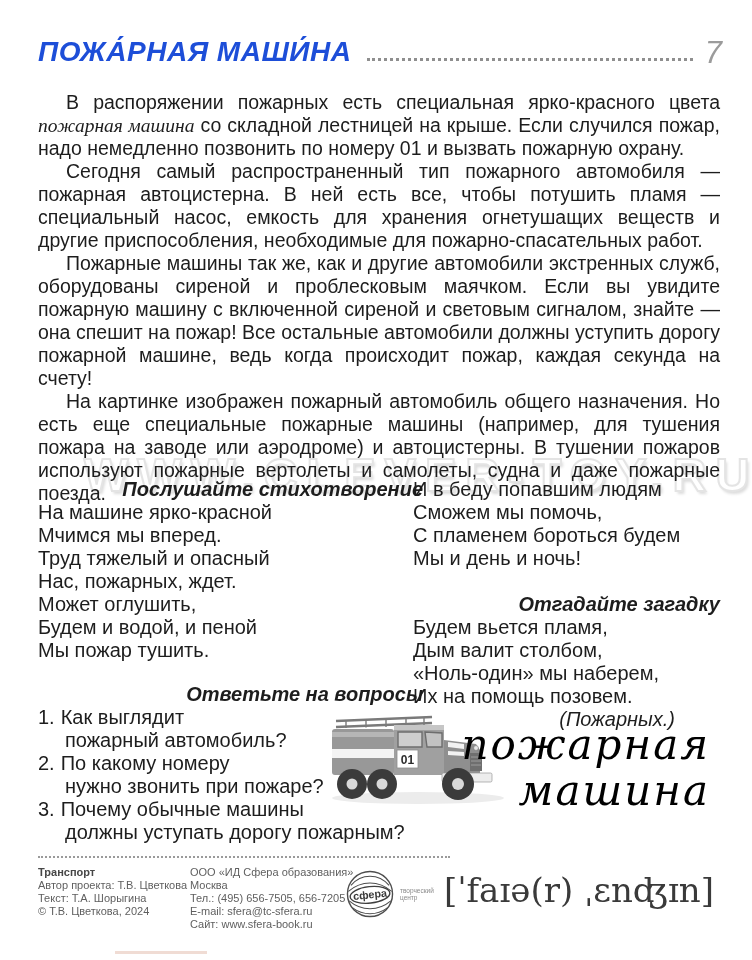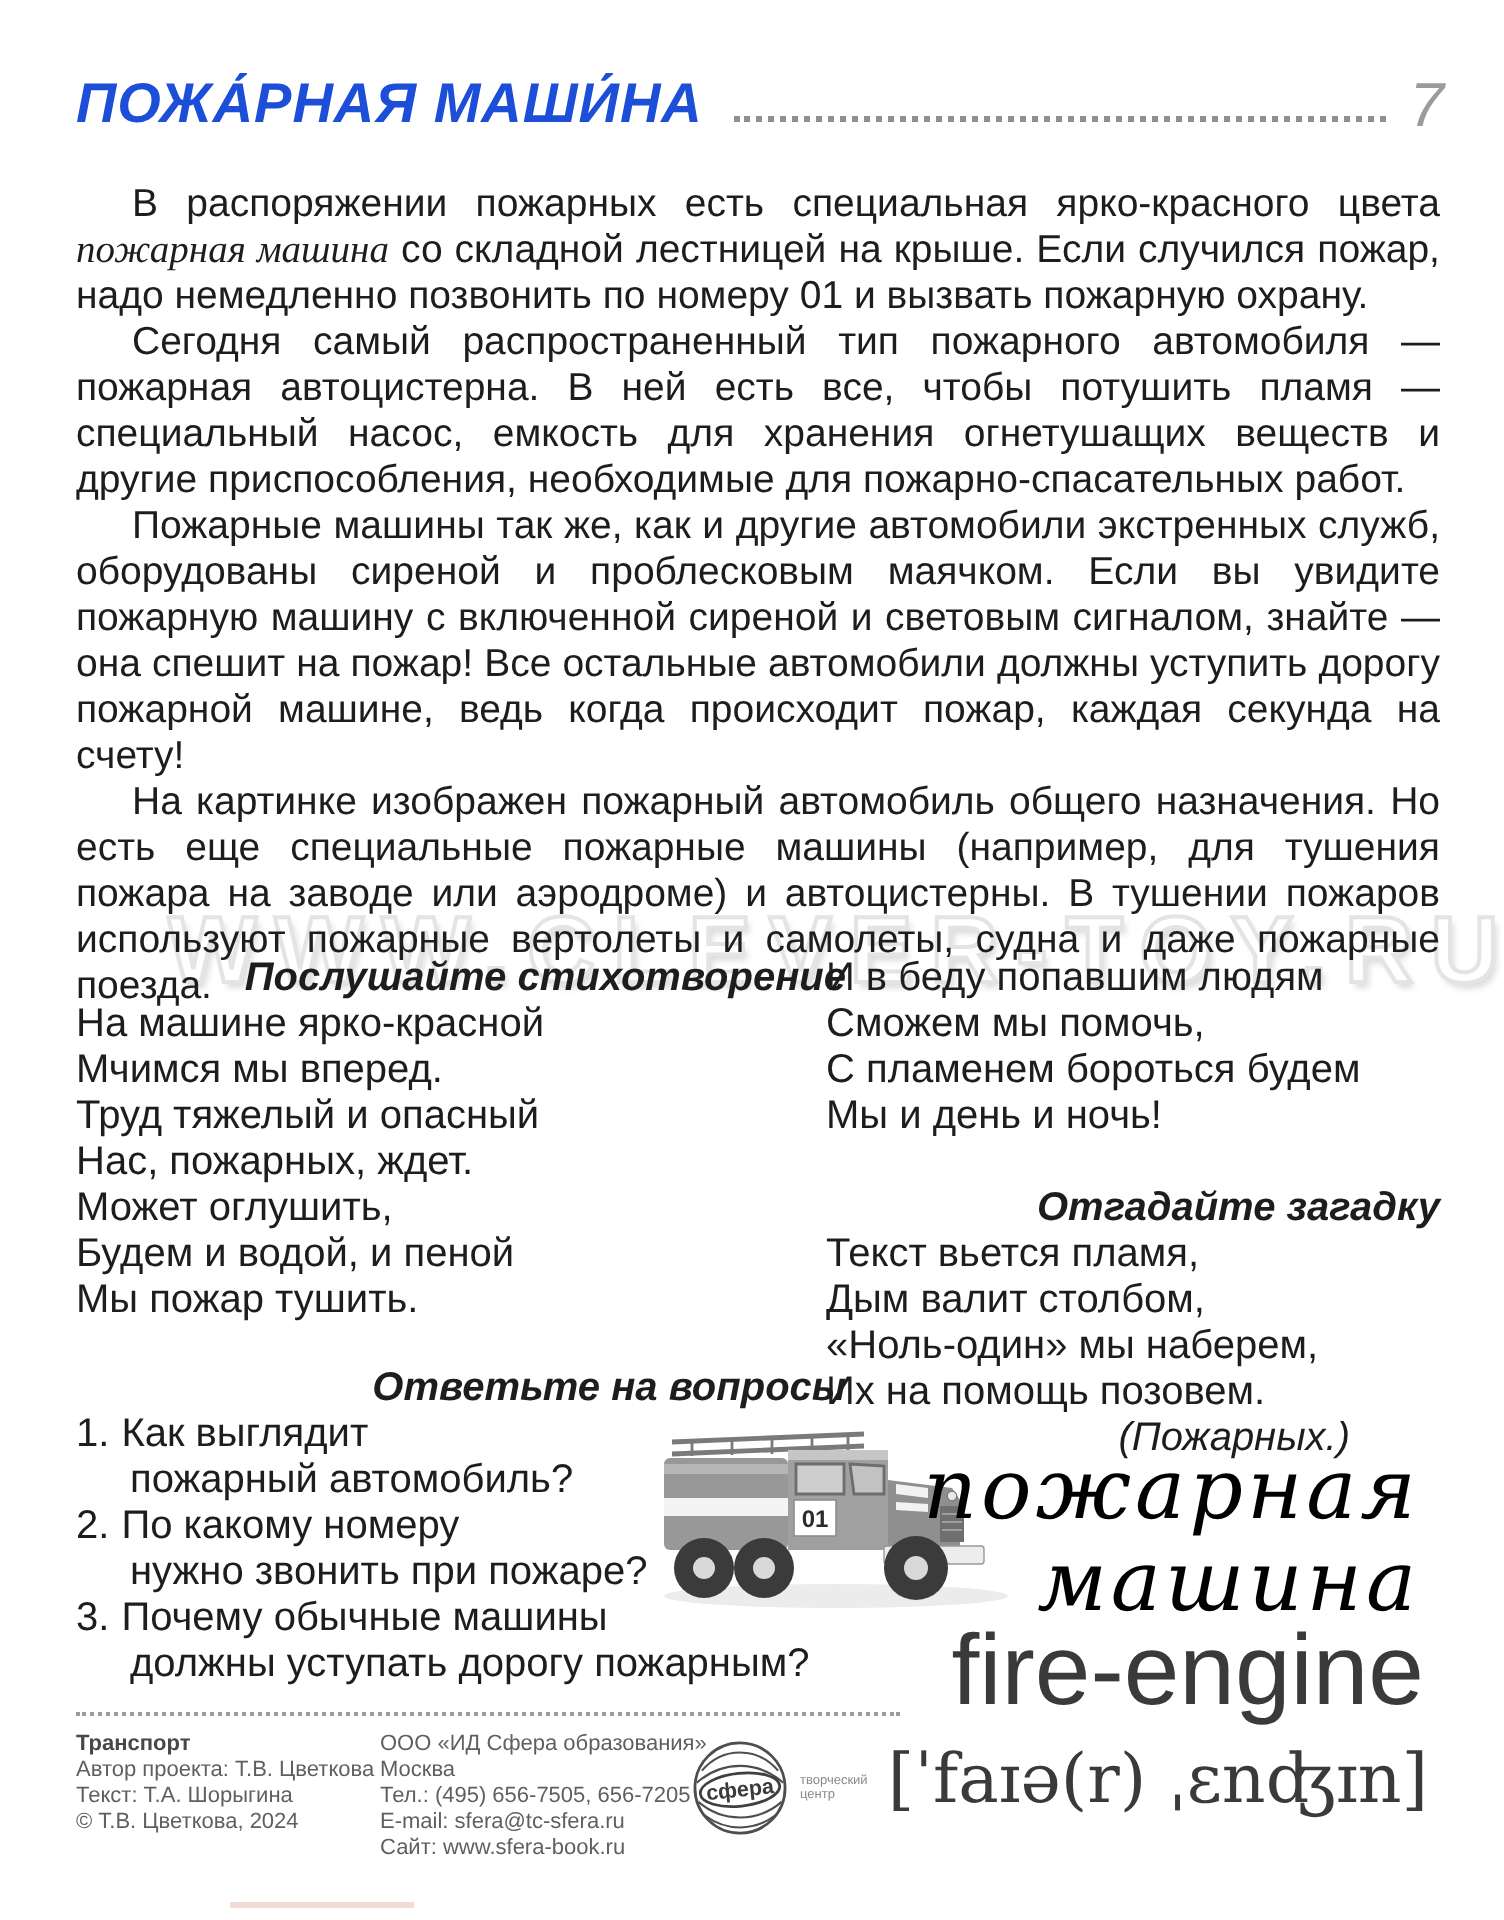--- a/index.html
+++ b/index.html
@@ -114,21 +114,21 @@
     </div>
   </div>
 
   <div class="col-right">
     <div class="line">И в беду попавшим людям</div>
     <div class="line">Сможем мы помочь,</div>
     <div class="line">С пламенем бороться будем</div>
     <div class="line">Мы и день и ночь!</div>
 
     <div class="sec-heading riddle-heading">Отгадайте загадку</div>
-    <div class="line">Текст вьется пламя,</div>
+    <div class="line">Будем вьется пламя,</div>
     <div class="line">Дым валит столбом,</div>
     <div class="line">«Ноль-один» мы наберем,</div>
     <div class="line">Их на помощь позовем.</div>
     <div class="riddle-answer">(Пожарных.)</div>
   </div>
 
   <svg class="truck" viewBox="0 0 180 104" xmlns="http://www.w3.org/2000/svg">
     <ellipse cx="88" cy="92" rx="86" ry="6" fill="#ececec"></ellipse>
 
     <g stroke="#7a7a7a" stroke-width="2.4" fill="none">
@@ -174,21 +174,20 @@
     <circle cx="52" cy="78" r="15" fill="#3b3b3b"></circle>
       <circle cx="52" cy="78" r="5.5" fill="#d9d9d9"></circle>
     <circle cx="128" cy="78" r="16" fill="#3b3b3b"></circle>
       <circle cx="128" cy="78" r="6" fill="#d9d9d9"></circle>
   </svg>
 
   <div class="cursive">
     <div>пожарная</div>
     <div>машина</div>
   </div>
-  <div class="english">fire-engine</div>
   <div class="transcription">[ˈfaɪə(r) ˌɛnʤɪn]</div>
 
   <div class="footer-dots"></div>
   <div class="footer-col footer-col1">
     <div class="line first">Транспорт</div>
     <div class="line">Автор проекта: Т.В. Цветкова</div>
     <div class="line">Текст: Т.А. Шорыгина</div>
     <div class="line">© Т.В. Цветкова, 2024</div>
   </div>
   <div class="footer-col footer-col2">

